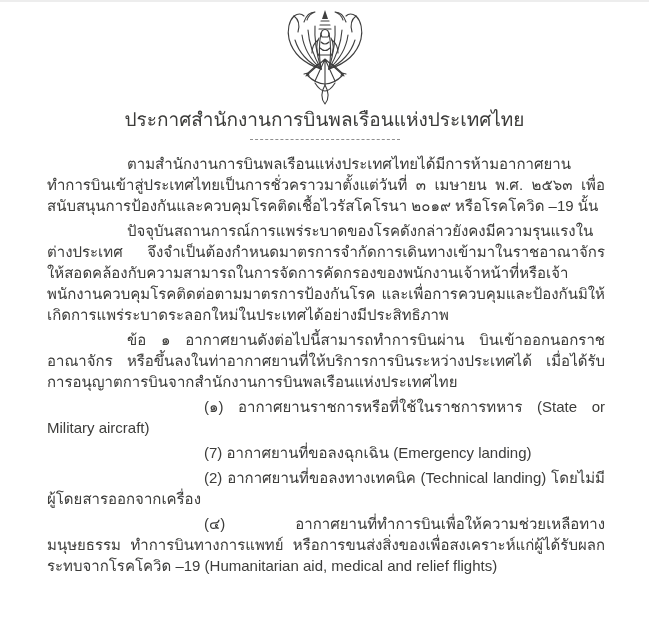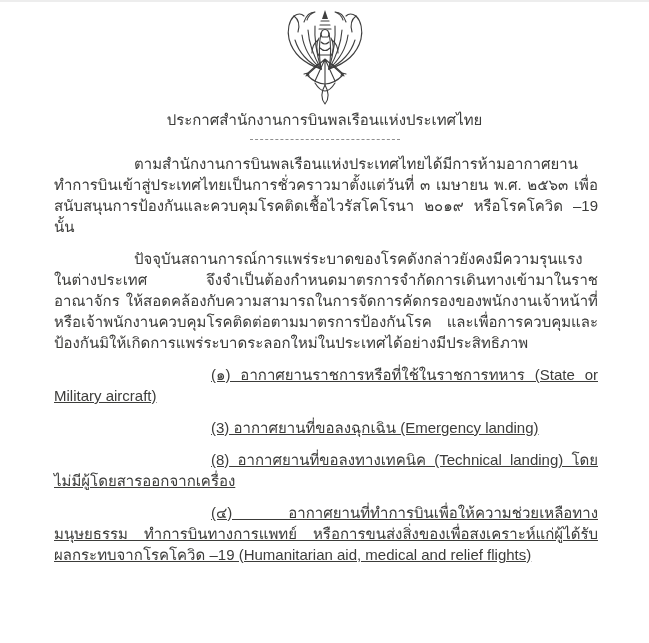--- a/index.html
+++ b/index.html
@@ -17,37 +17,37 @@
   }
   .emblem-wrap {
     padding-top: 7px;
     height: 100px;
     text-align: center;
   }
   .emblem-wrap svg { display: inline-block; }
   .title-block {
     text-align: center;
     line-height: 22px;
-    font-size: 15px;
+    font-size: 19px;
     white-space: nowrap;
   }
   .divider {
     width: 150px;
     height: 0;
     margin: 8px auto 13px auto;
     border-bottom: 1px dashed #8f8f8f;
   }
   .content {
     padding: 0 40px 0 43px;
     text-align: justify;
     line-height: 21px;
   }
-  .content p { margin: 11px; }
+  .content p { margin: 4px; }
   .para { text-indent: 80px; }
-  .item { text-indent: 157px; text-decoration: underline; }
+  .item { text-indent: 157px; }
 </style>
 </head>
 <body>
 
 <div class="page">
 
   <div class="emblem-wrap">
     
     <svg width="96" height="97" viewBox="0 0 96 97" aria-hidden="true">
       <g stroke="#3f3f3f" fill="none" stroke-width="1.1" stroke-linecap="round" stroke-linejoin="round">
@@ -92,20 +92,21 @@
 
   <div class="title-block">
     <div>ประกาศสำนักงานการบินพลเรือนแห่งประเทศไทย</div>
   </div>
 
   <div class="divider"></div>
 
   <div class="content">
     <p class="para">ตามสำนักงานการบินพลเรือนแห่งประเทศไทยได้มีการห้ามอากาศยานทำการบินเข้าสู่ประเทศไทยเป็นการชั่วคราวมาตั้งแต่วันที่ ๓ เมษายน พ.ศ. ๒๕๖๓ เพื่อสนับสนุนการป้องกันและควบคุมโรคติดเชื้อไวรัสโคโรนา ๒๐๑๙ หรือโรคโควิด –19 นั้น</p>
     <p class="para">ปัจจุบันสถานการณ์การแพร่ระบาดของโรคดังกล่าวยังคงมีความรุนแรงในต่างประเทศ จึงจำเป็นต้องกำหนดมาตรการจำกัดการเดินทางเข้ามาในราชอาณาจักร ให้สอดคล้องกับความสามารถในการจัดการคัดกรองของพนักงานเจ้าหน้าที่หรือเจ้าพนักงานควบคุมโรคติดต่อตามมาตรการป้องกันโรค และเพื่อการควบคุมและป้องกันมิให้เกิดการแพร่ระบาดระลอกใหม่ในประเทศได้อย่างมีประสิทธิภาพ</p>
+    <p class="para">ข้อ ๑ อากาศยานดังต่อไปนี้สามารถทำการบินผ่าน บินเข้าออกนอกราชอาณาจักร หรือขึ้นลงในท่าอากาศยานที่ให้บริการการบินระหว่างประเทศได้ เมื่อได้รับการอนุญาตการบินจากสำนักงานการบินพลเรือนแห่งประเทศไทย</p>
     <p class="item">(๑) อากาศยานราชการหรือที่ใช้ในราชการทหาร (State or Military aircraft)</p>
-    <p class="item">(3) อากาศยานที่ขอลงฉุกเฉิน (Emergency landing)</p>
-    <p class="item">(8) อากาศยานที่ขอลงทางเทคนิค (Technical landing) โดยไม่มีผู้โดยสารออกจากเครื่อง</p>
+    <p class="item">(7) อากาศยานที่ขอลงฉุกเฉิน (Emergency landing)</p>
+    <p class="item">(2) อากาศยานที่ขอลงทางเทคนิค (Technical landing) โดยไม่มีผู้โดยสารออกจากเครื่อง</p>
     <p class="item">(๔) อากาศยานที่ทำการบินเพื่อให้ความช่วยเหลือทางมนุษยธรรม ทำการบินทางการแพทย์ หรือการขนส่งสิ่งของเพื่อสงเคราะห์แก่ผู้ได้รับผลกระทบจากโรคโควิด –19 (Humanitarian aid, medical and relief flights)</p>
 
   </div>
 
 </div>
 
 </body></html>

